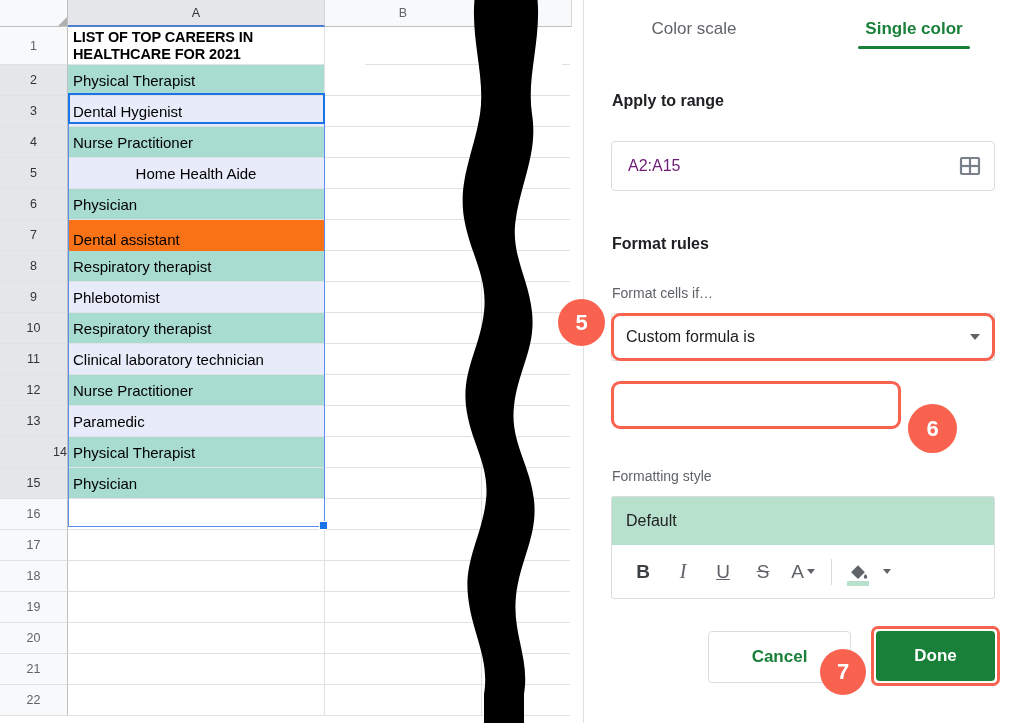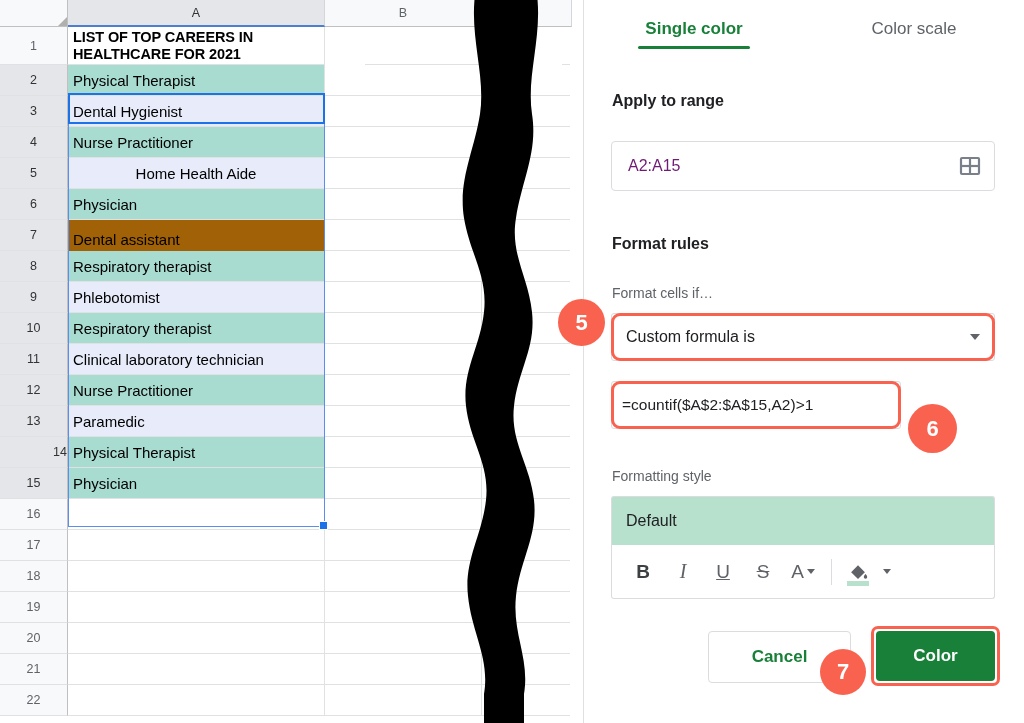--- a/index.html
+++ b/index.html
@@ -227,21 +227,21 @@
           <div class="cell c" style="height: 31px;"></div>
         </div>
         <div class="gridrow" style="height: 31px;">
           <div class="cell a" style="height: 31px; background: rgb(168, 220, 209);">
             <span>Physician</span>
           </div>
           <div class="cell b" style="height: 31px;"></div>
           <div class="cell c" style="height: 31px;"></div>
         </div>
         <div class="gridrow" style="height: 31px;">
-          <div class="cell a" style="height: 40px; background: #a16207;">
+          <div class="cell a" style="height: 40px; background: #f97316;">
             <span>Dental assistant</span>
           </div>
           <div class="cell b" style="height: 31px;"></div>
           <div class="cell c" style="height: 31px;"></div>
         </div>
         <div class="gridrow" style="height: 31px;">
           <div class="cell a" style="height: 31px; background: rgb(168, 220, 209);">
             <span>Respiratory therapist</span>
           </div>
           <div class="cell b" style="height: 31px;"></div>
@@ -359,25 +359,25 @@
       <path fill="#000" d="M36,-6 C28,40 46,80 40,120 C34,158 18,186 24,224 C30,260 48,282 44,318
         C40,354 22,376 26,412 C30,448 50,470 46,506 C42,542 24,566 28,602 C32,640 50,664 44,700 L44,741
         L84,741 L84,700 C90,664 72,640 76,602 C80,566 98,542 94,506 C90,470 70,448 74,412
         C78,376 96,354 92,318 C88,282 70,260 76,224 C82,186 98,158 92,120 C86,80 104,40 96,-6 Z"></path>
     </svg>
   </div>
 
   <div id="panel">
 
     <div class="tabs">
+      <div class="tab">
+        <span>Color scale</span>
+      </div>
       <div class="tab active">
         <span>Single color</span>
-      </div>
-      <div class="tab">
-        <span>Color scale</span>
       </div>
     </div>
 
     <div style="position:absolute;left:0;top:92px;">
       <div class="sec-title">Apply to range</div>
     </div>
 
     <div style="position:absolute;left:0;top:235px;">
       <div class="sec-title">Format rules</div>
     </div>
@@ -403,25 +403,20 @@
   </div>
 
   <div class="sel-wrap">
     <div class="sel-box">
       <span class="txt">Custom formula is</span>
       <span class="caret"></span>
     </div>
   </div>
   <div class="hl" style="left:611px;top:313px;width:384px;height:48px;"></div>
 
-  <div class="formula-wrap">
-    <div class="formula-box">
-      <span>=countif($A$2:$A$15,A2)&gt;1</span>
-    </div>
-  </div>
   <div class="hl" style="left:611px;top:381px;width:290px;height:48px;"></div>
 
   <div class="style-preview">
     <span>Default</span>
   </div>
   <div class="style-bar">
     <div class="fbtn bold">
         <span>B</span>
       </div>
     <div class="fbtn ital">
@@ -447,21 +442,21 @@
       </span>
       <span class="colorbar"></span>
     </div>
     <span class="mini-caret" style="margin-left:6px;"></span>
   </div>
 
   <div class="btn-cancel">
     <span>Cancel</span>
   </div>
   <div class="btn-done">
-    <span>Color</span>
+    <span>Done</span>
   </div>
   <div class="hl" style="left:871px;top:626px;width:129px;height:60px;border-radius:7px;"></div>
 
   <div class="badge" style="left:558px;top:299px;width:47px;height:47px;">
     <span>5</span>
   </div>
   <div class="badge" style="left:908px;top:404px;width:49px;height:49px;">
     <span>6</span>
   </div>
   <div class="badge" style="left:820px;top:649px;width:46px;height:46px;">

